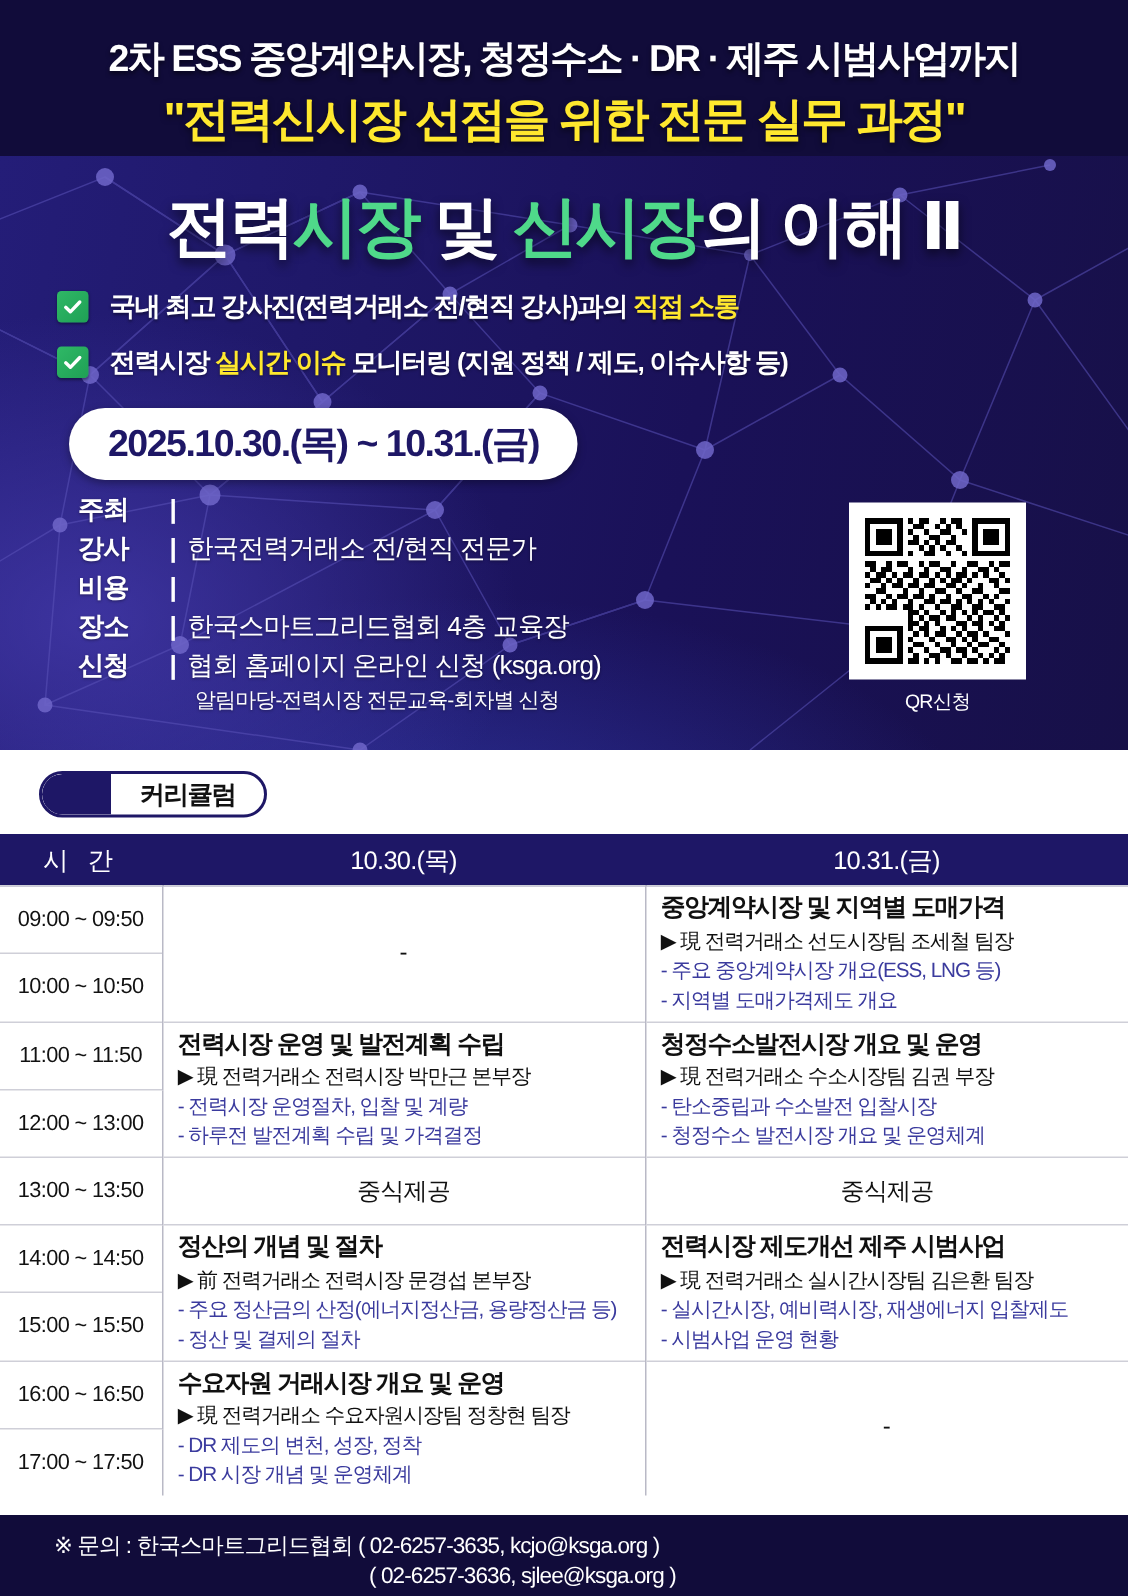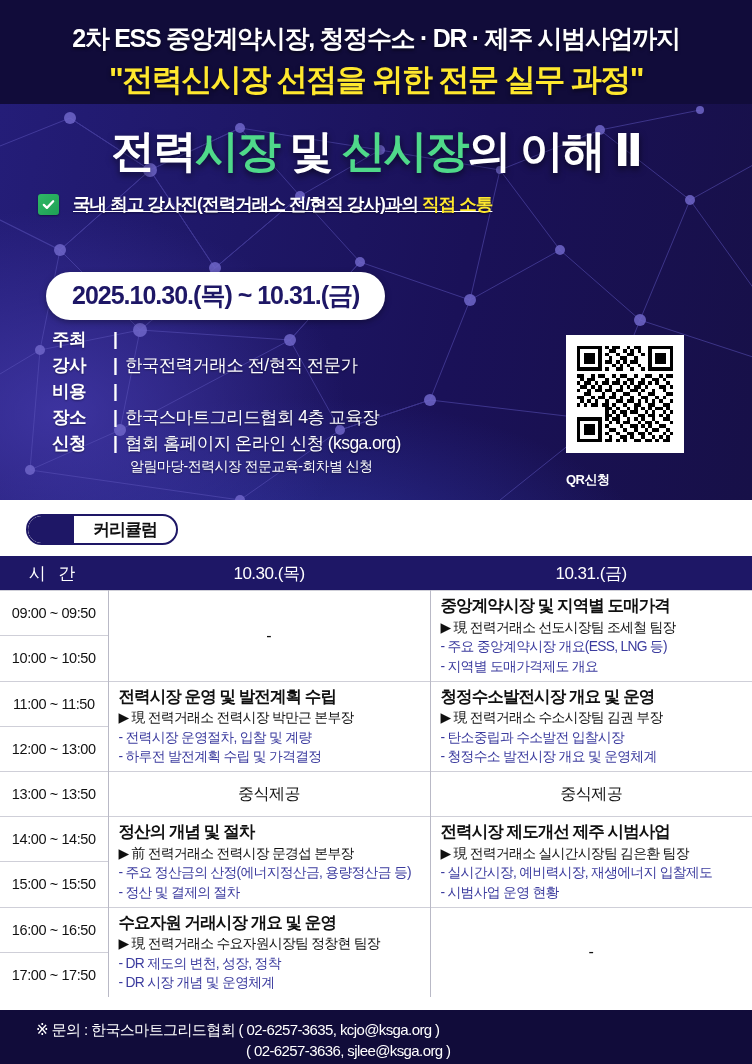--- a/index.html
+++ b/index.html
@@ -36,43 +36,43 @@
   .title .g{color:#4fd98a;}
 
   .bullets{position:absolute;left:38px;top:192px;width:700px;}
   .brow{display:flex;align-items:center;margin-bottom:13px;}
   .chk{width:21px;height:21px;border-radius:3px;
        background:linear-gradient(135deg,#2fb866 0%,#1fa055 100%);
        display:flex;align-items:center;justify-content:center;flex:0 0 auto;
        box-shadow:0 1px 2px rgba(0,0,0,.4);}
   .chk svg{display:block;}
   .btxt{margin-left:14px;color:#ffffff;font-size:17.5px;font-weight:bold;
-        letter-spacing:-0.9px;white-space:nowrap;text-shadow:0 1px 2px rgba(0,0,0,.45);text-decoration:underline;}
+        letter-spacing:-0.9px;white-space:nowrap;text-shadow:0 1px 2px rgba(0,0,0,.45);}
   .btxt .y{color:#ffe82e;}
 
   .datepill{position:absolute;left:46px;top:272px;
         background:#ffffff;border-radius:26px;padding:7px 26px 8px 26px;
         color:#1e1766;font-size:25px;font-weight:bold;letter-spacing:-1px;
         white-space:nowrap;box-shadow:0 2px 6px rgba(0,0,0,.35);}
 
   .info{position:absolute;left:52px;top:327px;}
   .irow{display:flex;align-items:baseline;margin-bottom:2px;white-space:nowrap;}
   .ilab{color:#ffffff;font-size:17.5px;font-weight:bold;letter-spacing:-0.6px;
         width:56px;text-align:justify;text-align-last:justify;flex:0 0 auto;
         text-shadow:0 1px 2px rgba(0,0,0,.4);}
   .ibar{color:#ffffff;font-size:17.5px;font-weight:bold;margin:0 7px 0 5px;flex:0 0 auto;}
   .ival{color:#ffffff;font-size:17.5px;letter-spacing:-0.6px;
         text-shadow:0 1px 2px rgba(0,0,0,.4);}
   .isub{color:#ffffff;font-size:14px;letter-spacing:-0.6px;margin:3px 0 0 78px;
         white-space:nowrap;text-shadow:0 1px 2px rgba(0,0,0,.4);}
 
   .qrbox{position:absolute;left:566px;top:335px;}
   .qrimg{width:104px;height:104px;background:#ffffff;padding:7px;box-sizing:content-box;display:block;}
-  .qrcap{margin-top:18px;width:118px;text-align:left;color:#ffffff;
-        font-size:13px;font-weight:bold;letter-spacing:-0.5px;}
+  .qrcap{margin-top:6px;width:118px;text-align:center;color:#ffffff;
+        font-size:13px;font-weight:normal;letter-spacing:-0.5px;}
 
   
   .curr{position:absolute;left:0;top:500px;width:752px;height:663px;background:#ffffff;}
   .badge{position:absolute;left:26px;top:14px;height:31px;width:152px;
          border:2px solid #1e1766;border-radius:17px;background:#ffffff;
          box-sizing:border-box;overflow:hidden;}
   .badge-fill{position:absolute;left:0;top:0;width:46px;height:100%;
          background:#1e1766;border-radius:16px 0 0 16px;}
   .badge-txt{position:absolute;left:46px;top:0;right:0;height:100%;
          display:flex;align-items:center;justify-content:center;
@@ -168,20 +168,28 @@
       </div>
 
       <div class="bullets">
         <div class="brow">
           <span class="chk">
             <svg width="15" height="15" viewBox="0 0 16 16">
                 <path d="M3 8.4 L6.3 11.6 L13 4.6" stroke="#ffffff" stroke-width="2.4" fill="none" stroke-linecap="round" stroke-linejoin="round"></path>
               </svg>
           </span>
           <span class="btxt"><span>국내 최고 강사진(전력거래소 전/현직 강사)과의 </span><span class="y">직접 소통</span><span></span></span>
+        </div>
+        <div class="brow">
+          <span class="chk">
+            <svg width="15" height="15" viewBox="0 0 16 16">
+                <path d="M3 8.4 L6.3 11.6 L13 4.6" stroke="#ffffff" stroke-width="2.4" fill="none" stroke-linecap="round" stroke-linejoin="round"></path>
+              </svg>
+          </span>
+          <span class="btxt"><span>전력시장 </span><span class="y">실시간 이슈</span><span> 모니터링 (지원 정책 / 제도, 이슈사항 등)</span></span>
         </div>
       </div>
 
       <div class="datepill">2025.10.30.(목) ~ 10.31.(금)</div>
 
       <div class="info">
         <div class="irow">
           <span class="ilab">주최</span>
             <span class="ibar">|</span>
         </div>

